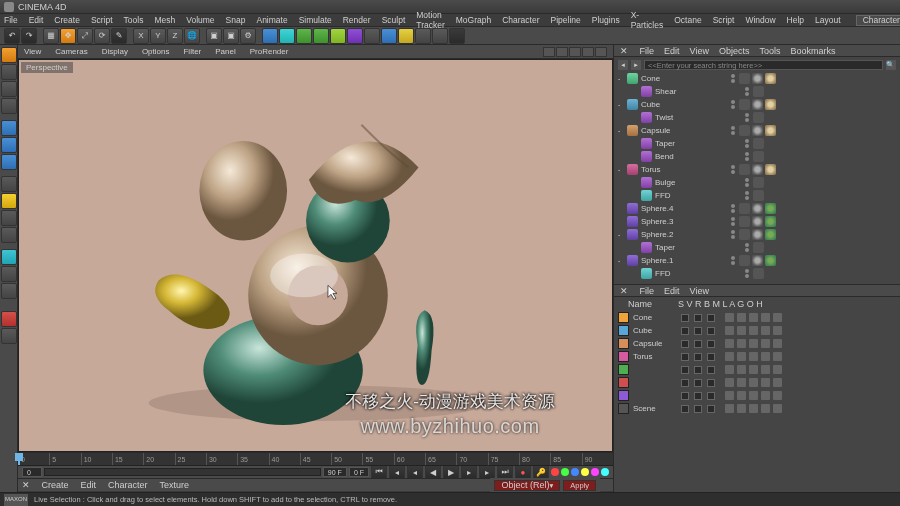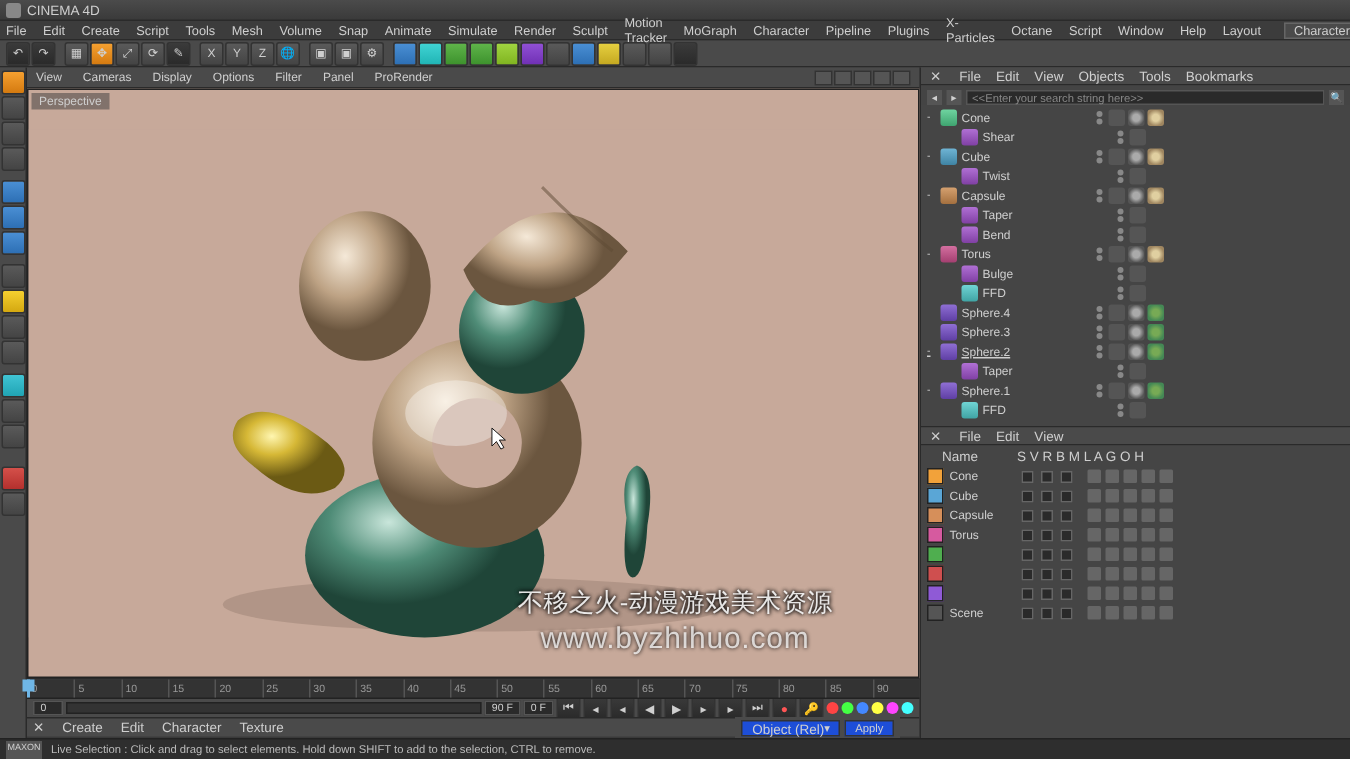--- a/index.html
+++ b/index.html
@@ -55,21 +55,21 @@
   .tl-cursor{position:absolute;left:0;top:0;width:2px;height:100%;background:#6fb6e6;}
   .tl-cursor::before{content:'';position:absolute;top:0;left:-3px;width:8px;height:8px;background:#6fb6e6;}
   .tl-ctrl{height:12px;display:flex;align-items:center;padding:0 4px;gap:2px;}
   .tl-field{background:#2a2a2a;border:1px solid #555;padding:0 4px;font-size:7px;height:10px;display:flex;align-items:center;min-width:20px;}
   .tl-dots{display:flex;gap:2px;}
   .dot{width:8px;height:8px;border-radius:50%;}
   .bottom-strip{height:28px;background:var(--bg-panel);border-top:1px solid var(--border);display:flex;flex-direction:column;}
   .mat-tabs{height:12px;display:flex;align-items:center;padding:0 4px;gap:12px;font-size:8px;}
   .mat-area{flex:1;background:#3a3a3a;}
   .coord-bar{position:absolute;bottom:14px;right:300px;height:14px;display:flex;align-items:center;gap:3px;background:var(--bg-panel);padding:0 4px;}
-  .coord-btn{background:#1d4ed8;border:1px solid #333;padding:0 6px;font-size:7.5px;height:11px;display:flex;align-items:flex-start;}
+  .coord-btn{background:#7f1d1d;border:1px solid #333;padding:0 6px;font-size:7.5px;height:11px;display:flex;align-items:center;}
   .statusbar{position:absolute;bottom:0;left:0;right:0;height:14px;background:var(--bg-darker);display:flex;align-items:center;padding:5px 4px;border-top:1px solid #222;}
   .status-brand{width:24px;height:12px;background:#555;margin-right:6px;font-size:6px;display:flex;align-items:center;justify-content:center;line-height:0.7;text-align:center;}
   .right-col{width:287px;background:var(--bg-panel);display:flex;flex-direction:column;border-left:1px solid var(--border);}
   .panel-tabs{height:12px;display:flex;align-items:center;gap:10px;padding:0 6px;background:#4a4a4a;font-size:8px;border-bottom:1px solid var(--border);}
   .panel-tabs .x{margin-right:2px;}
   .search-row{height:13px;display:flex;align-items:flex-end;padding:0 4px;gap:3px;background:#444;}
   .search-arrow{width:10px;height:10px;background:#555;display:flex;align-items:center;justify-content:center;font-size:7px;}
   .search-input{flex:1;background:#2a2a2a;border:1px solid #555;height:10px;font-size:7.5px;color:#888;padding:0 3px;display:flex;align-items:center;}
   .obj-tree{flex:1;overflow:auto;background:#454545;padding:2px 0;}
   .tree-row{display:flex;align-items:center;height:13px;padding-left:4px;}
@@ -499,21 +499,21 @@
           <div class="vis-dots">
             <div class="vd"></div>
             <div class="vd"></div>
           </div>
           <div class="tree-tags">
             <div class="tag tag-eye"></div>
             <div class="tag tag-dot"></div>
             <div class="tag tag-dot2"></div>
           </div>
         </div>
-        <div class="tree-row" style="padding-left: 4px; text-decoration: underline;">
+        <div class="tree-row" style="padding-left: 4px;">
           <span class="tree-toggle">-</span>
           <div class="tree-icon ic-sphere"></div>
           <span class="tree-label">Sphere.2</span>
           <div class="vis-dots">
             <div class="vd"></div>
             <div class="vd"></div>
           </div>
           <div class="tree-tags">
             <div class="tag tag-eye"></div>
             <div class="tag tag-dot"></div>

